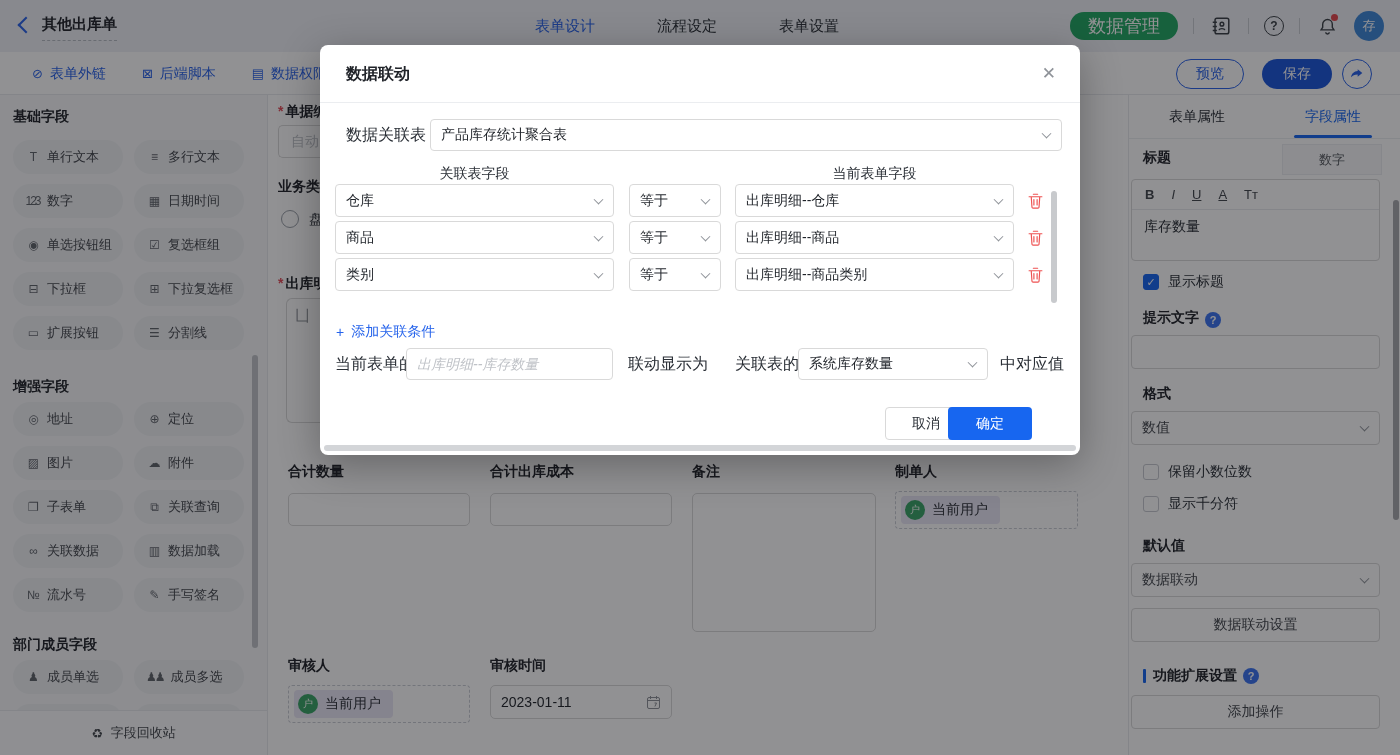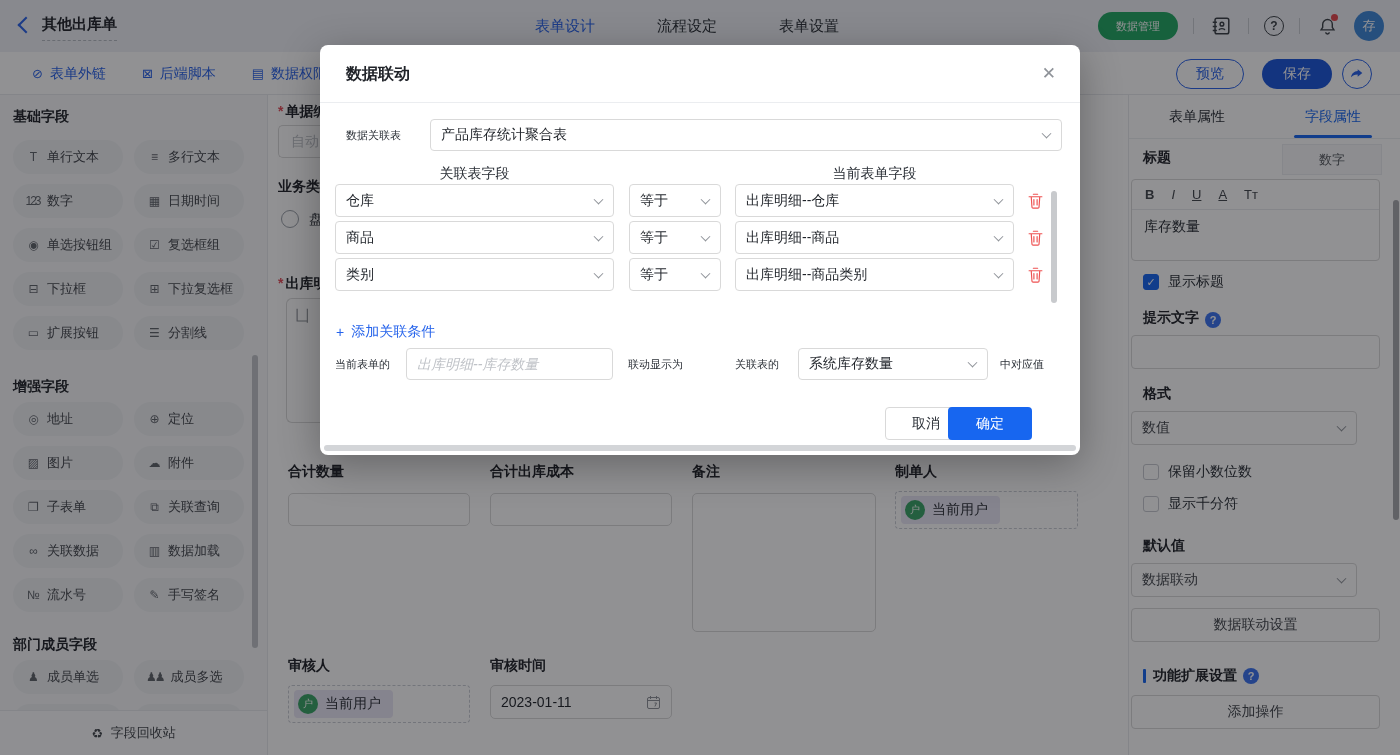--- a/index.html
+++ b/index.html
@@ -7,21 +7,21 @@
   body { position:relative; overflow:hidden; font-family:"Liberation Sans","DejaVu Sans",sans-serif; font-size:14px; color:#1f2329; background:#fff; }
 
   
   .header { position:absolute; left:0; top:0; width:1400px; height:52px; background:#eef1f6; }
   .back { position:absolute; left:20px; top:19px; width:12px; height:12px; border-left:2.5px solid #2862e9; border-bottom:2.5px solid #2862e9; transform:rotate(45deg); cursor:pointer; }
   .doc-title { position:absolute; left:42px; top:15px; font-size:15px; font-weight:700; color:#21242a; border-bottom:1px dashed #b7bcc4; padding-bottom:6px; }
   .top-tabs { position:absolute; left:535px; top:0; height:52px; display:flex; gap:62px; align-items:center; }
   .top-tab { font-size:15px; color:#2a2f36; cursor:pointer; }
   .top-tab.active { color:#2862e9; }
   .hdr-right { position:absolute; right:16px; top:0; height:52px; display:flex; align-items:center; gap:15px; }
-  .btn-green { height:28px; padding:0 18px; background:#21a863; color:#fff; border-radius:14px; font-size:11px; display:flex; align-items:center; cursor:pointer; }
+  .btn-green { height:28px; padding:0 18px; background:#21a863; color:#fff; border-radius:14px; font-size:18px; display:flex; align-items:center; cursor:pointer; }
   .vdiv { width:1px; height:16px; background:#c8ccd2; }
   .hicon { width:24px; height:24px; display:flex; align-items:center; justify-content:center; cursor:pointer; position:relative; }
   .help-circ { width:20px; height:20px; border:1.5px solid #3a3f45; border-radius:50%; display:flex; align-items:center; justify-content:center; font-size:12px; font-weight:700; color:#3a3f45; cursor:pointer; }
   .red-dot { position:absolute; right:1px; top:0; width:7px; height:7px; background:#e5484d; border-radius:50%; }
   .avatar { width:30px; height:30px; border-radius:50%; background:#3d87d8; color:#fff; font-size:13px; display:flex; align-items:center; justify-content:center; cursor:pointer; }
 
   
   .toolbar { position:absolute; left:0; top:52px; width:1400px; height:43px; background:#fff; border-bottom:1px solid #e8eaed; }
   .tb-links { position:absolute; left:32px; top:0; height:43px; display:flex; gap:36px; align-items:center; }
   .tb-link { display:flex; gap:7px; align-items:center; color:#2862e9; font-size:14px; cursor:pointer; }
@@ -69,33 +69,33 @@
   .r-i { font-style:italic; }
   .r-u,.r-a { text-decoration:underline; }
   .rich-val { padding:8px 12px; font-size:14px; color:#2a2f36; }
   .cb-row { position:absolute; display:flex; align-items:center; gap:9px; font-size:14px; color:#2a2f36; cursor:pointer; }
   .cb { width:16px; height:16px; border-radius:3px; border:1px solid #c6c9cf; background:#fff; }
   .cb.checked { background:#1766f0; border-color:#1766f0; color:#fff; font-size:11px; display:flex; align-items:center; justify-content:center; }
   .q-circ { width:16px; height:16px; border-radius:50%; background:#3b74f1; color:#fff; font-size:11px; font-weight:700; display:inline-flex; align-items:center; justify-content:center; margin-left:6px; vertical-align:-2px; }
   .p-input { position:absolute; left:2px; width:249px; height:34px; border:1px solid #d9d9d9; border-radius:4px; background:#fff; padding:0 10px; font-size:14px; font-family:inherit; color:#2a2f36; }
   .sel { border:1px solid #d9d9d9; border-radius:4px; background:#fff; display:flex; align-items:center; padding:0 26px 0 10px; font-size:14px; color:#43474d; position:relative; cursor:pointer; white-space:nowrap; overflow:hidden; }
   .chev { position:absolute; right:11px; top:50%; width:7px; height:7px; border-right:1.4px solid #8f9399; border-bottom:1.4px solid #8f9399; transform:translateY(-70%) rotate(45deg); }
-  .p-sel { position:absolute; left:2px; width:226px; height:34px; }
+  .p-sel { position:absolute; left:2px; width:249px; height:34px; }
   .p-btn { position:absolute; left:2px; width:249px; height:34px; border:1px solid #d9d9d9; border-radius:4px; background:#fff; display:flex; align-items:center; justify-content:center; font-size:14px; color:#43474d; cursor:pointer; }
   .ext-hd { position:absolute; left:14px; display:flex; align-items:center; font-size:14px; font-weight:700; color:#21242a; }
   .ext-hd::before { content:""; width:3px; height:14px; background:#1766f0; margin-right:7px; border-radius:1px; }
   .panel-scroll { position:absolute; left:264px; top:105px; width:6px; height:320px; background:#a8aaae; border-radius:3px; cursor:pointer; }
 
   
   .overlay { position:absolute; left:0; top:0; width:1400px; height:755px; background:rgba(10,12,16,0.45); z-index:40; }
   .modal { position:absolute; left:320px; top:45px; width:760px; height:410px; background:#fff; border-radius:8px; box-shadow:0 10px 40px rgba(0,0,0,.3); z-index:60; }
   .m-head { position:relative; height:58px; border-bottom:1px solid #ebedf0; }
   .m-title { position:absolute; left:26px; top:0; line-height:58px; font-size:16px; font-weight:700; color:#21242a; }
   .m-close { position:absolute; right:24px; top:18px; font-size:17px; color:#8f9399; cursor:pointer; }
-  .m-lb { position:absolute; font-size:11px; color:#2a2f36; }
+  .m-lb { position:absolute; font-size:16px; color:#2a2f36; }
   .m-sel { position:absolute; height:32px; }
   .m-colhead { position:absolute; top:120px; width:279px; text-align:center; font-size:14px; color:#2a2f36; }
   .rows { position:absolute; left:15px; top:146px; width:722px; }
   .cond-row { display:flex; align-items:center; height:19px; margin-bottom:18px; }
   .cr-left { width:279px; height:33px; }
   .cr-op { width:92px; height:33px; margin-left:15px; }
   .cr-right { width:279px; height:33px; margin-left:14px; }
   .cr-del { margin-left:13px; width:16px; height:16px; display:flex; align-items:center; justify-content:center; cursor:pointer; }
   .rows-scroll { position:absolute; left:731px; top:146px; width:6px; height:112px; background:#c8cacd; border-radius:3px; cursor:pointer; }
   .add-link { position:absolute; left:16px; top:278px; color:#2563eb; font-size:14px; cursor:pointer; display:flex; gap:7px; align-items:center; }

